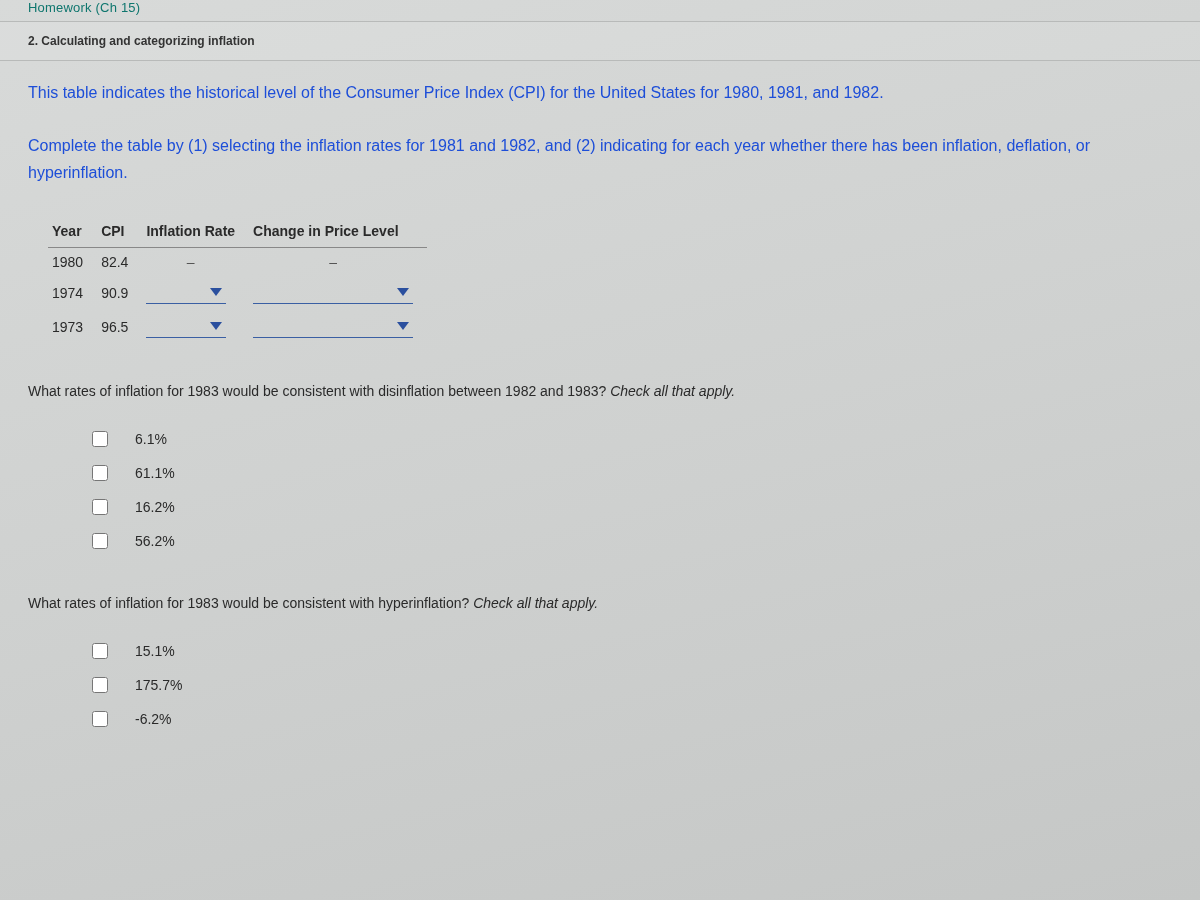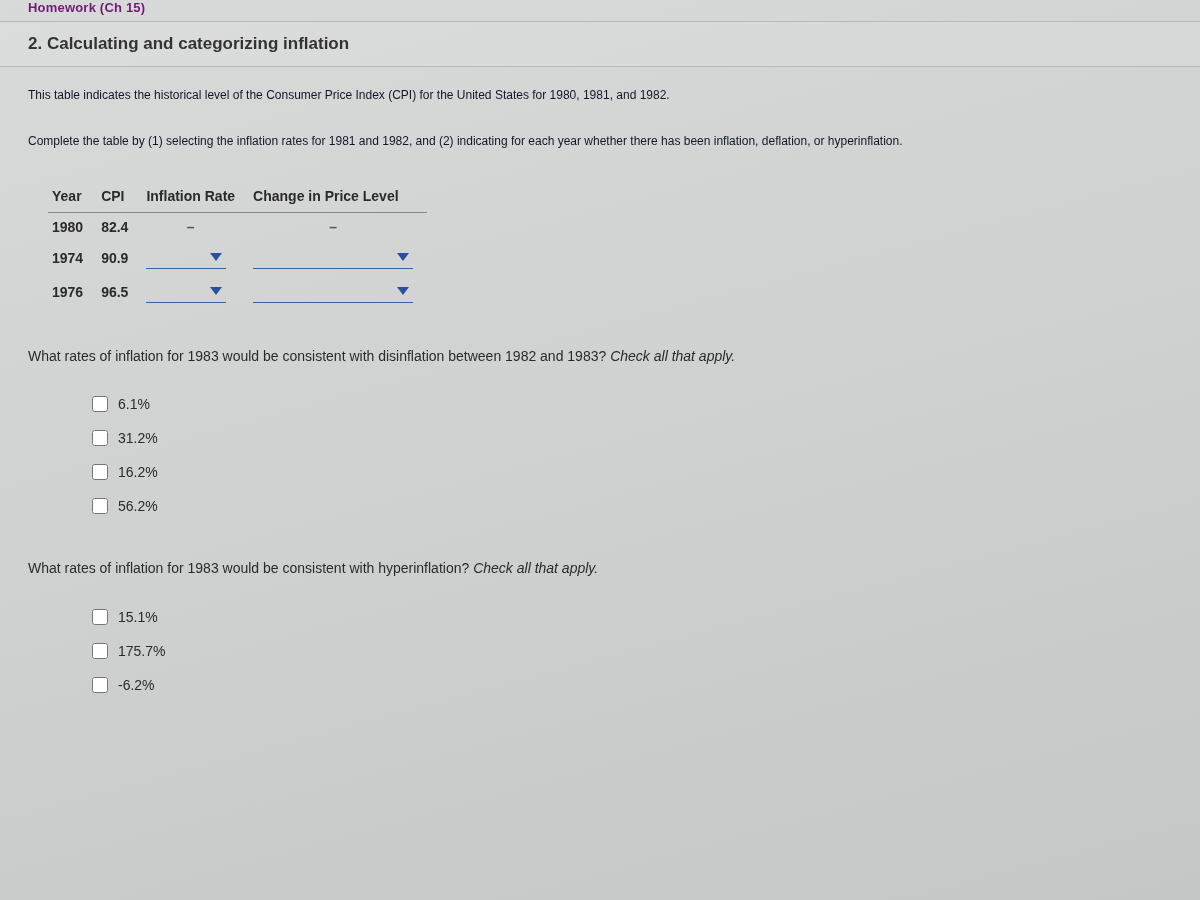--- a/index.html
+++ b/index.html
@@ -8,58 +8,57 @@
       font-family: Verdana, Geneva, sans-serif;
       font-size: 14px;
       color: #2a2a2a;
       width: 1200px;
       height: 900px;
       overflow: hidden;
       padding: 0;
     }
     .breadcrumb-remnant {
       font-size: 13px;
-      color: #701a75;
+      color: #0f766e;
       padding: 0 0 6px 28px;
-      font-weight: 700;
+      font-weight: 400;
       letter-spacing: 0.2px;
     }
     .section-header {
       border-top: 1px solid #b8bab9;
       border-bottom: 1px solid #b8bab9;
       padding: 12px 28px;
       font-weight: bold;
-      font-size: 17px;
+      font-size: 12px;
       color: #333;
       background: rgba(255,255,255,0.08);
     }
     .content {
       padding: 18px 28px 0 28px;
     }
     .intro-p {
-      font-size: 12px;
-      color: #0f172a;
+      font-size: 16px;
+      color: #1d4ed8;
       margin-bottom: 26px;
       line-height: 1.7;
     }
     .cpi-table {
       margin: 30px 0 36px 20px;
       border-collapse: collapse;
     }
     .cpi-table th {
       text-align: left;
       font-weight: bold;
       padding: 6px 14px 8px 4px;
       border-bottom: 1px solid #888;
       font-size: 14px;
     }
     .cpi-table td {
       padding: 6px 14px 6px 4px;
       font-size: 14px;
-      font-weight: bold;
     }
     .dash-cell { text-align: center; color: #555; }
     .dropdown-cell {
       position: relative;
       min-width: 90px;
     }
     .drop-field {
       display: inline-flex;
       align-items: center;
       border-bottom: 1px solid #3a5fa3;
@@ -83,21 +82,21 @@
       line-height: 1.6;
     }
     .question .ital { font-style: italic; }
     .check-list {
       list-style: none;
       margin: 0 0 34px 64px;
     }
     .check-list li {
       display: flex;
       align-items: flex-start;
-      gap: 10px;
+      gap: 27px;
       padding: 9px 0;
       font-size: 14px;
     }
     .check-list input[type="checkbox"] {
       width: 16px;
       height: 16px;
       cursor: pointer;
     }
   </style>
 </head>
@@ -135,21 +134,21 @@
             <span class="tri"></span>
           </span>
         </td>
         <td class="dropdown-cell">
           <span class="drop-field wide">
             <span class="tri"></span>
           </span>
         </td>
       </tr>
       <tr>
-        <td>1976</td>
+        <td>1973</td>
         <td>96.5</td>
         <td class="dropdown-cell">
           <span class="drop-field">
             <span class="tri"></span>
           </span>
         </td>
         <td class="dropdown-cell">
           <span class="drop-field wide">
             <span class="tri"></span>
           </span>
@@ -161,21 +160,21 @@
   <p class="question">
     <span>What rates of inflation for 1983 would be consistent with disinflation between 1982 and 1983? </span><span class="ital">Check all that apply.</span>
   </p>
   <ul class="check-list">
     <li>
       <input type="checkbox" style="">
       <span>6.1%</span>
     </li>
     <li>
       <input type="checkbox" style="">
-      <span>31.2%</span>
+      <span>61.1%</span>
     </li>
     <li>
       <input type="checkbox" style="">
       <span>16.2%</span>
     </li>
     <li>
       <input type="checkbox" style="">
       <span>56.2%</span>
     </li>
   </ul>

